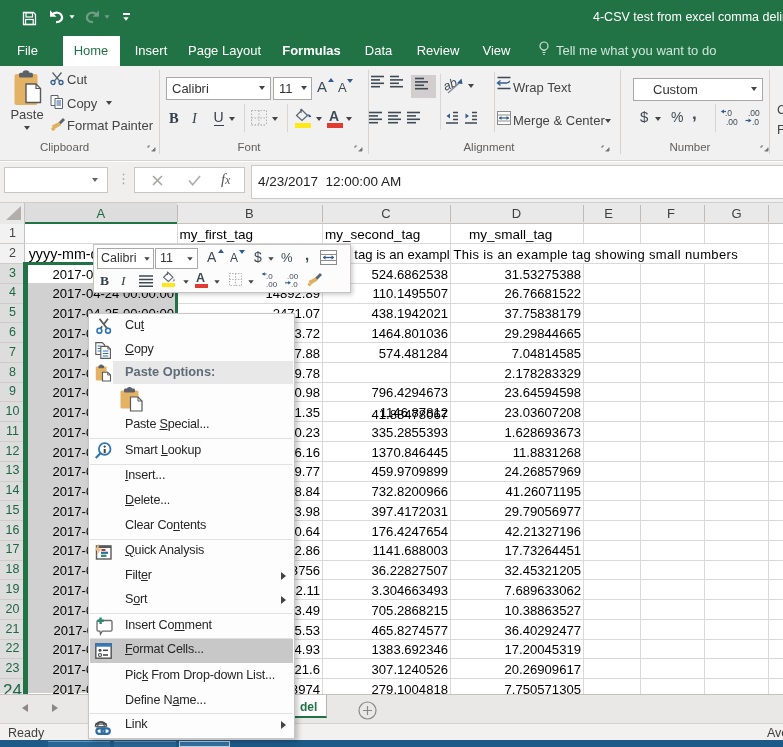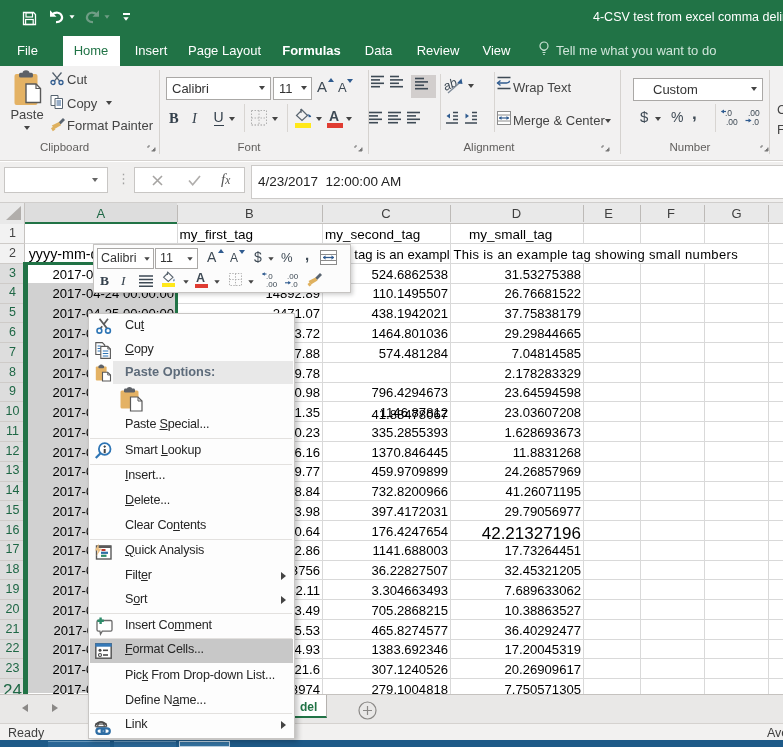--- a/index.html
+++ b/index.html
@@ -390,21 +390,21 @@
 <div class="tx" style="left:320px;top:484.1px;transform:translateX(-100%);font-size:13.1px;color:#000;">688.84</div>
 <div class="tx" style="left:448px;top:484.1px;transform:translateX(-100%);font-size:13.1px;color:#000;">732.8200966</div>
 <div class="tx" style="left:581px;top:484.1px;transform:translateX(-100%);font-size:13.1px;color:#000;">41.26071195</div>
 <div class="tx" style="left:174.0px;top:503.9px;transform:translateX(-100%);font-size:13.1px;color:#000;">2017-05-05 00:00:00</div>
 <div class="tx" style="left:320px;top:503.9px;transform:translateX(-100%);font-size:13.1px;color:#000;">743.98</div>
 <div class="tx" style="left:448px;top:503.9px;transform:translateX(-100%);font-size:13.1px;color:#000;">397.4172031</div>
 <div class="tx" style="left:581px;top:503.9px;transform:translateX(-100%);font-size:13.1px;color:#000;">29.79056977</div>
 <div class="tx" style="left:174.0px;top:523.6px;transform:translateX(-100%);font-size:13.1px;color:#000;">2017-05-06 00:00:00</div>
 <div class="tx" style="left:320px;top:523.6px;transform:translateX(-100%);font-size:13.1px;color:#000;">380.64</div>
 <div class="tx" style="left:448px;top:523.6px;transform:translateX(-100%);font-size:13.1px;color:#000;">176.4247654</div>
-<div class="tx" style="left:581px;top:523.6px;transform:translateX(-100%);font-size:17px;color:#000;">42.21327196</div>
+<div class="tx" style="left:581px;top:523.6px;transform:translateX(-100%);font-size:13px;color:#000;">42.21327196</div>
 <div class="tx" style="left:174.0px;top:543.4px;transform:translateX(-100%);font-size:13.1px;color:#000;">2017-05-07 00:00:00</div>
 <div class="tx" style="left:320px;top:543.4px;transform:translateX(-100%);font-size:13.1px;color:#000;">662.86</div>
 <div class="tx" style="left:448px;top:543.4px;transform:translateX(-100%);font-size:13.1px;color:#000;">1141.688003</div>
 <div class="tx" style="left:581px;top:543.4px;transform:translateX(-100%);font-size:13.1px;color:#000;">17.73264451</div>
 <div class="tx" style="left:174.0px;top:563.2px;transform:translateX(-100%);font-size:13.1px;color:#000;">2017-05-08 00:00:00</div>
 <div class="tx" style="left:320px;top:563.2px;transform:translateX(-100%);font-size:13.1px;color:#000;">33.3756</div>
 <div class="tx" style="left:448px;top:563.2px;transform:translateX(-100%);font-size:13.1px;color:#000;">36.22827507</div>
 <div class="tx" style="left:581px;top:563.2px;transform:translateX(-100%);font-size:13.1px;color:#000;">32.45321205</div>
 <div class="tx" style="left:174.0px;top:583.0px;transform:translateX(-100%);font-size:13.1px;color:#000;">2017-05-09 00:00:00</div>
 <div class="tx" style="left:320px;top:583.0px;transform:translateX(-100%);font-size:13.1px;color:#000;">542.11</div>

